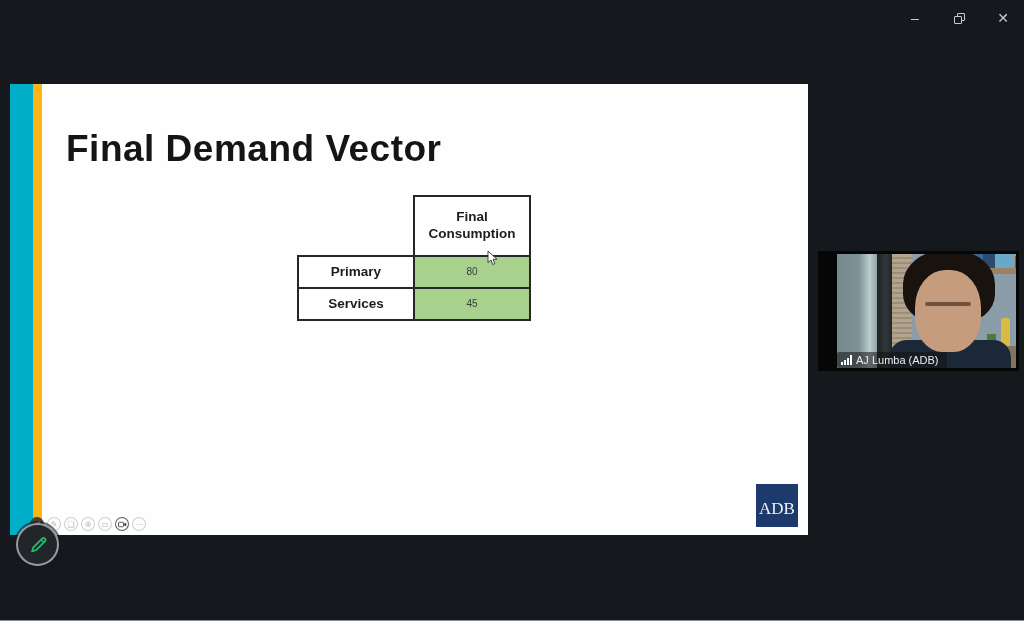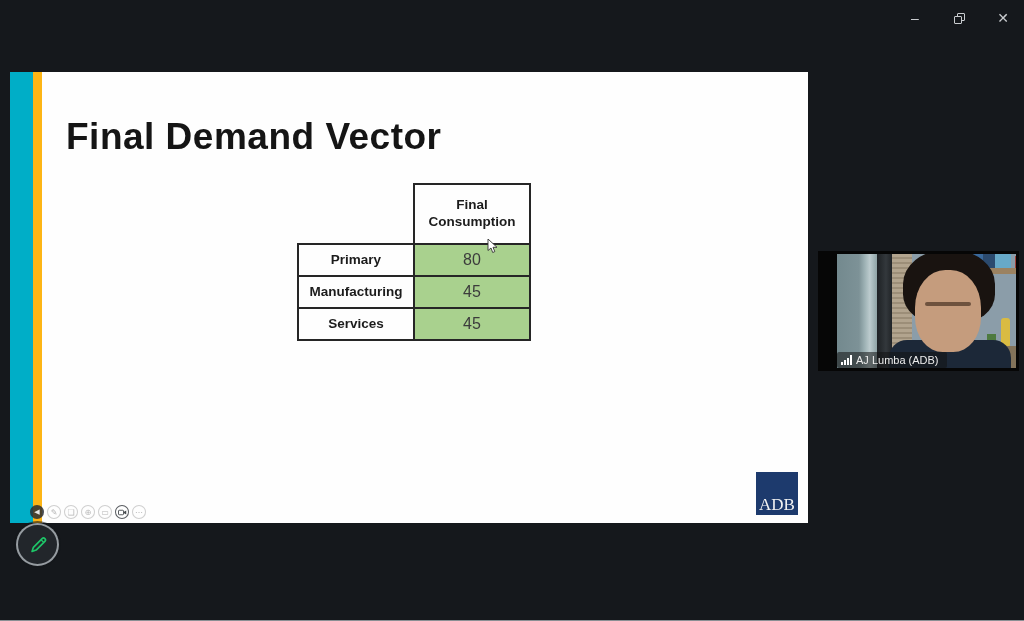--- a/index.html
+++ b/index.html
@@ -9,48 +9,48 @@
 
   
   .win-controls { position:absolute; top:6px; right:6px; display:flex; gap:14px; z-index:50; }
   .win-btn { width:30px; height:24px; display:flex; align-items:center; justify-content:center;
              color:#c9cccf; font-size:14px; cursor:default; }
   .restore-glyph { position:relative; width:11px; height:11px; }
   .restore-glyph .r1 { position:absolute; right:0; top:0; width:8px; height:8px; border:1px solid #c9cccf; border-radius:1px; }
   .restore-glyph .r2 { position:absolute; left:0; bottom:0; width:8px; height:8px; border:1px solid #c9cccf; border-radius:1px; background:#15181c; }
 
   
-  .slide { position:absolute; left:10px; top:72px; width:798px; height:451px; background:#fefefe; }
+  .slide { position:absolute; left:10px; top:84px; width:798px; height:451px; background:#fefefe; }
   .stripe-cyan   { position:absolute; left:0; top:0; width:23px; height:451px; background:#00aec7; }
   .stripe-yellow { position:absolute; left:23px; top:0; width:9px; height:451px; background:#fdb515; }
 
   .slide-title { position:absolute; left:56px; top:44px; font-size:37px; color:#151515; letter-spacing:0.5px; }
 
   
   .fd-table { position:absolute; left:287px; top:111px; border-collapse:collapse; font-family:"Liberation Sans", sans-serif; }
   .fd-table td { border:2px solid #262626; text-align:center; vertical-align:middle; }
   .fd-table td.ghost { border:none; background:transparent; }
   .fd-table .hdr { width:116px; height:53px; font-weight:bold; font-size:13.5px; color:#1c1c1c; line-height:1.25; background:#fefefe; padding:12px 10px; }
   .fd-table .lbl { width:116px; height:32px; font-weight:bold; font-size:13.5px; color:#1c1c1c; background:#fefefe; }
-  .fd-table .val { width:116px; height:16px; font-size:16px; color:#3c3c3c; background:#a9d18e; }
+  .fd-table .val { width:116px; height:16px; font-size:10px; color:#3c3c3c; background:#a9d18e; }
 
   .cursor-arrow { position:absolute; left:477px; top:167px; width:11px; height:15px; }
 
   .denote-line { position:absolute; left:0; top:270px; width:100%; text-align:center; font-size:20px; color:#2e2e2e; }
   .denote-line .serif-f { font-family:"Liberation Serif", serif; font-size:21px; }
   .denote-line .sub-i { font-family:"Liberation Serif", serif; color:#2ba4dd; font-size:14px; vertical-align:-5px; }
 
   .equation { position:absolute; left:0; top:301px; width:100%; text-align:center; font-family:"Liberation Serif", serif; font-size:23px; color:#141414; }
   .equation .sub-primary { color:#2b84c6; font-size:15px; vertical-align:-6px; }
 
   .caption { position:absolute; left:0; top:334px; width:100%; text-align:center; font-size:20px; color:#a9a9a9; letter-spacing:0.2px; }
 
   .adb-logo { position:absolute; left:746px; top:400px; width:42px; height:43px; background:#1d3a6d;
               display:flex; align-items:flex-end; justify-content:center; }
-  .adb-logo span { font-family:"Liberation Serif", serif; color:#f2f2f2; font-size:17px; line-height:1.1; padding-bottom:0; }
+  .adb-logo span { font-family:"Liberation Serif", serif; color:#f2f2f2; font-size:17px; line-height:1.1; padding-bottom:8px; }
 
   
   .ppt-toolbar { position:absolute; left:20px; top:433px; display:flex; align-items:center; gap:3px; }
   .nav-prev { width:14px; height:14px; border-radius:50%; background:rgba(42,46,50,0.85); color:#e4e4e4;
               font-size:7px; display:flex; align-items:center; justify-content:center; }
   .mini-icon { width:14px; height:14px; border-radius:50%; border:1px solid rgba(130,130,130,0.38);
                color:rgba(120,120,120,0.55); font-size:8px; display:flex; align-items:center; justify-content:center; background:rgba(255,255,255,0.4); }
   .mini-icon.active { border-color:rgba(60,64,68,0.85); color:rgba(50,54,58,0.9); }
   .mini-icon svg { display:block; }
 
@@ -117,24 +117,20 @@
       <tbody>
           <tr>
         <td class="ghost"></td>
         <td class="hdr">Final Consumption</td>
       </tr>
       <tr>
         <td class="lbl">Primary</td>
         <td class="val">80</td>
       </tr>
       <tr>
-        <td class="lbl">Manufacturing</td>
-        <td class="val">45</td>
-      </tr>
-      <tr>
         <td class="lbl">Services</td>
         <td class="val">45</td>
       </tr>
     </tbody>
       </table>
 
     <svg class="cursor-arrow" viewBox="0 0 11 15">
       <path d="M1 0 L1 11.5 L4 9 L5.7 13.5 L7.8 12.6 L6 8.3 L10 8.3 Z" fill="#ffffff" stroke="#333" stroke-width="0.9"></path>
     </svg>
 

